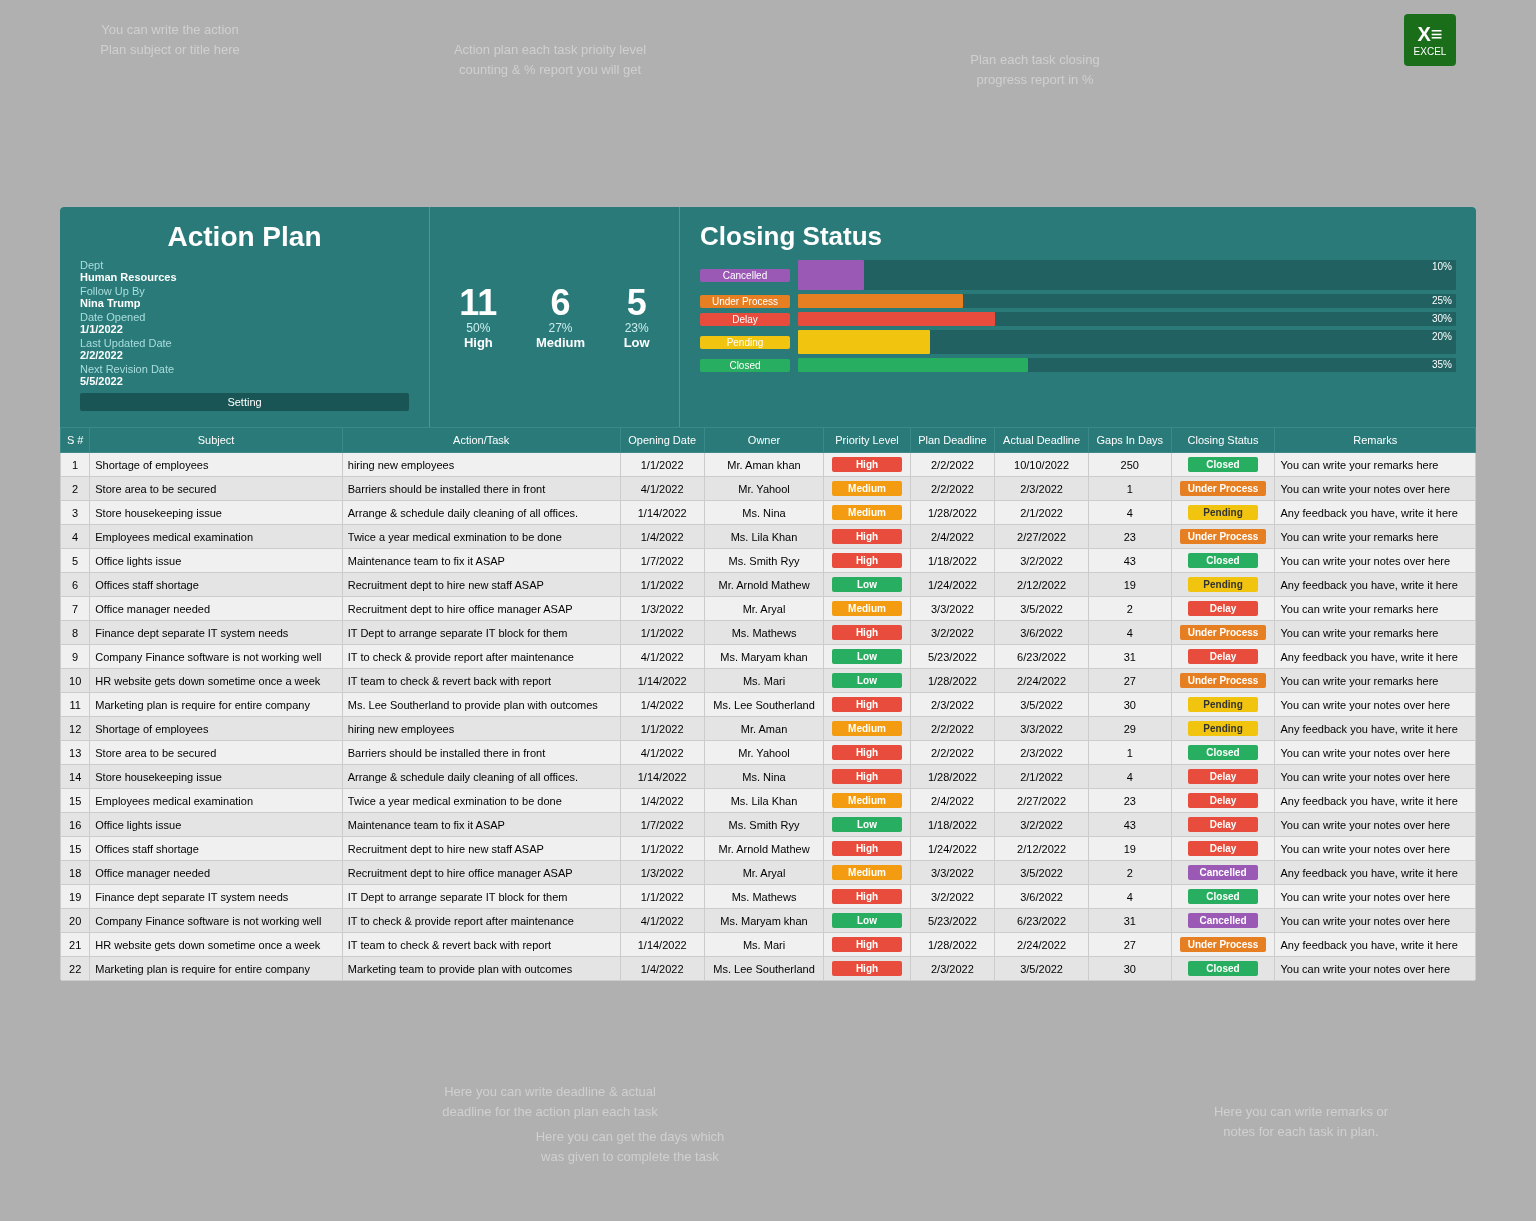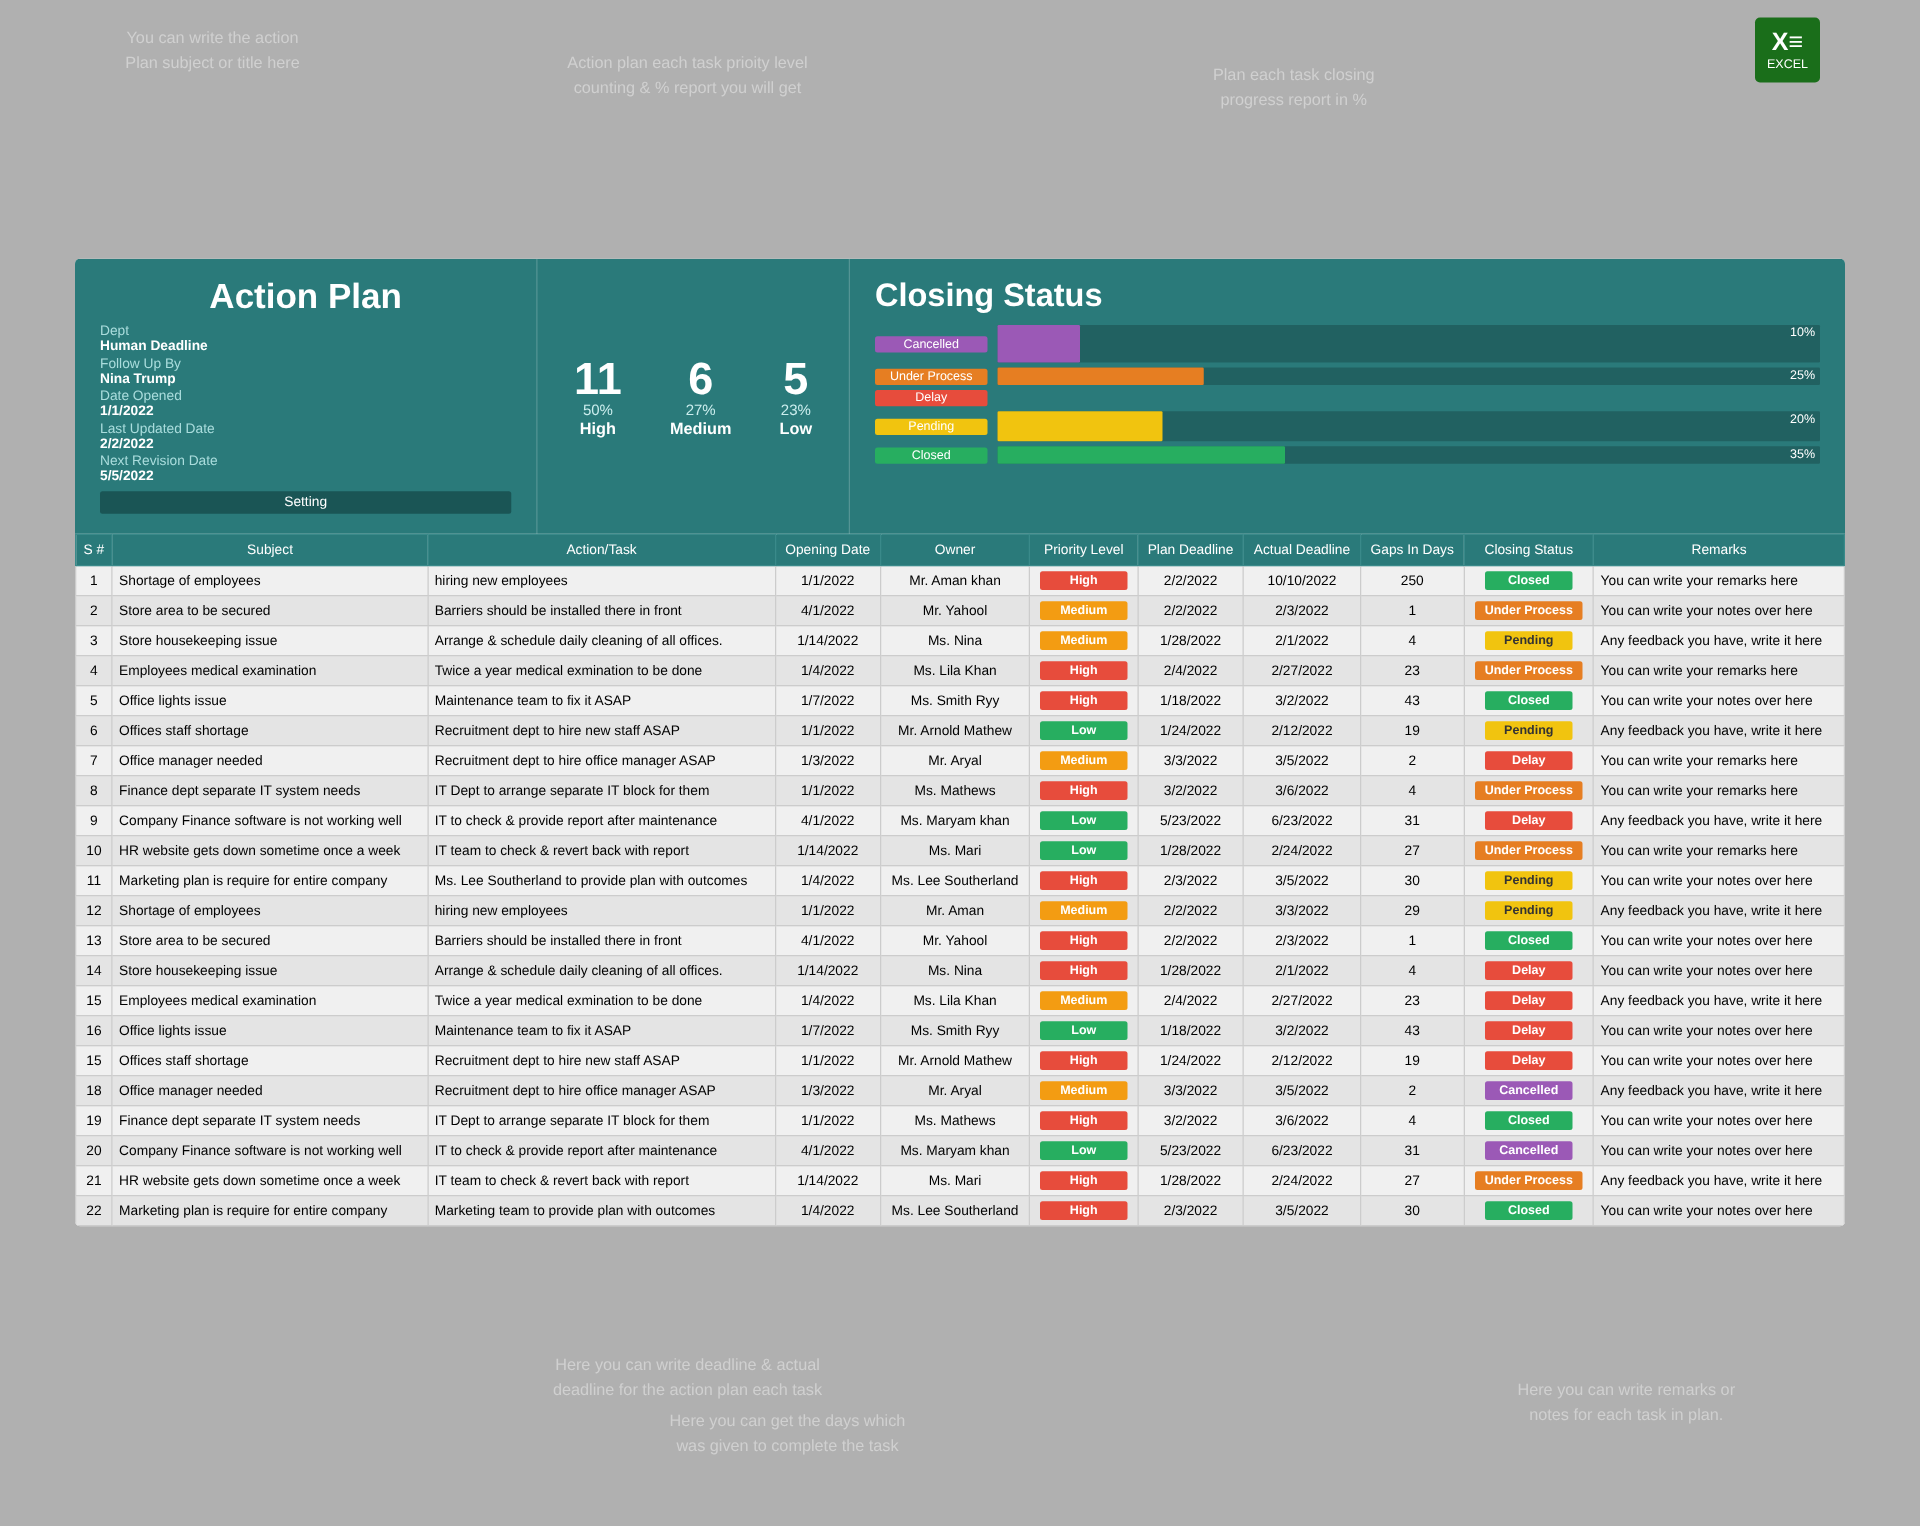--- a/index.html
+++ b/index.html
@@ -214,21 +214,21 @@
 </div>
 
 <div class="main-card">
 
   <div class="card-header">
 
     <div class="header-left">
       <h1>Action Plan</h1>
       <div class="meta-row">
         <span class="meta-label">Dept</span>
-        <span class="meta-value">Human Deadline</span>
+        <span class="meta-value">Human Resources</span>
       </div>
       <div class="meta-row">
         <span class="meta-label">Follow Up By</span>
         <span class="meta-value">Nina Trump</span>
       </div>
       <div class="meta-row">
         <span class="meta-label">Date Opened</span>
         <span class="meta-value">1/1/2022</span>
       </div>
       <div class="meta-row">
@@ -272,20 +272,24 @@
     </div>
           <div class="status-bar-row">
       <span class="status-bar-label" style="background:#e67e22;padding:1px 4px;border-radius:2px;font-size:10px;width:90px;text-align:center;">Under Process</span>
       <div class="status-bar-track" style="flex:1;height:14px;background:rgba(0,0,0,0.2);position:relative;text-decoration:underline;">
         <div class="status-bar-fill" style="width:25%;height:100%;background:#e67e22;border-radius:1px;"></div>
         <span class="status-bar-pct" style="position:absolute;right:4px;top:0;line-height:14px;font-size:10px;color:white;">25%</span>
       </div>
     </div>
           <div class="status-bar-row">
       <span class="status-bar-label" style="background:#e74c3c;padding:1px 4px;border-radius:2px;font-size:10px;width:90px;text-align:center;">Delay</span>
+      <div class="status-bar-track" style="flex:1;height:14px;background:rgba(0,0,0,0.2);position:relative;">
+        <div class="status-bar-fill" style="width:30%;height:100%;background:#e74c3c;border-radius:1px;"></div>
+        <span class="status-bar-pct" style="position:absolute;right:4px;top:0;line-height:14px;font-size:10px;color:white;">30%</span>
+      </div>
     </div>
           <div class="status-bar-row">
       <span class="status-bar-label" style="background:#f1c40f;padding:1px 4px;border-radius:2px;font-size:10px;width:90px;text-align:center;">Pending</span>
       <div class="status-bar-track" style="flex:1;height:24px;background:rgba(0,0,0,0.2);position:relative;">
         <div class="status-bar-fill" style="width:20%;height:100%;background:#f1c40f;border-radius:1px;"></div>
         <span class="status-bar-pct" style="position:absolute;right:4px;top:0;line-height:14px;font-size:10px;color:white;">20%</span>
       </div>
     </div>
           <div class="status-bar-row">
       <span class="status-bar-label" style="background:#27ae60;padding:1px 4px;border-radius:2px;font-size:10px;width:90px;text-align:center;">Closed</span>

